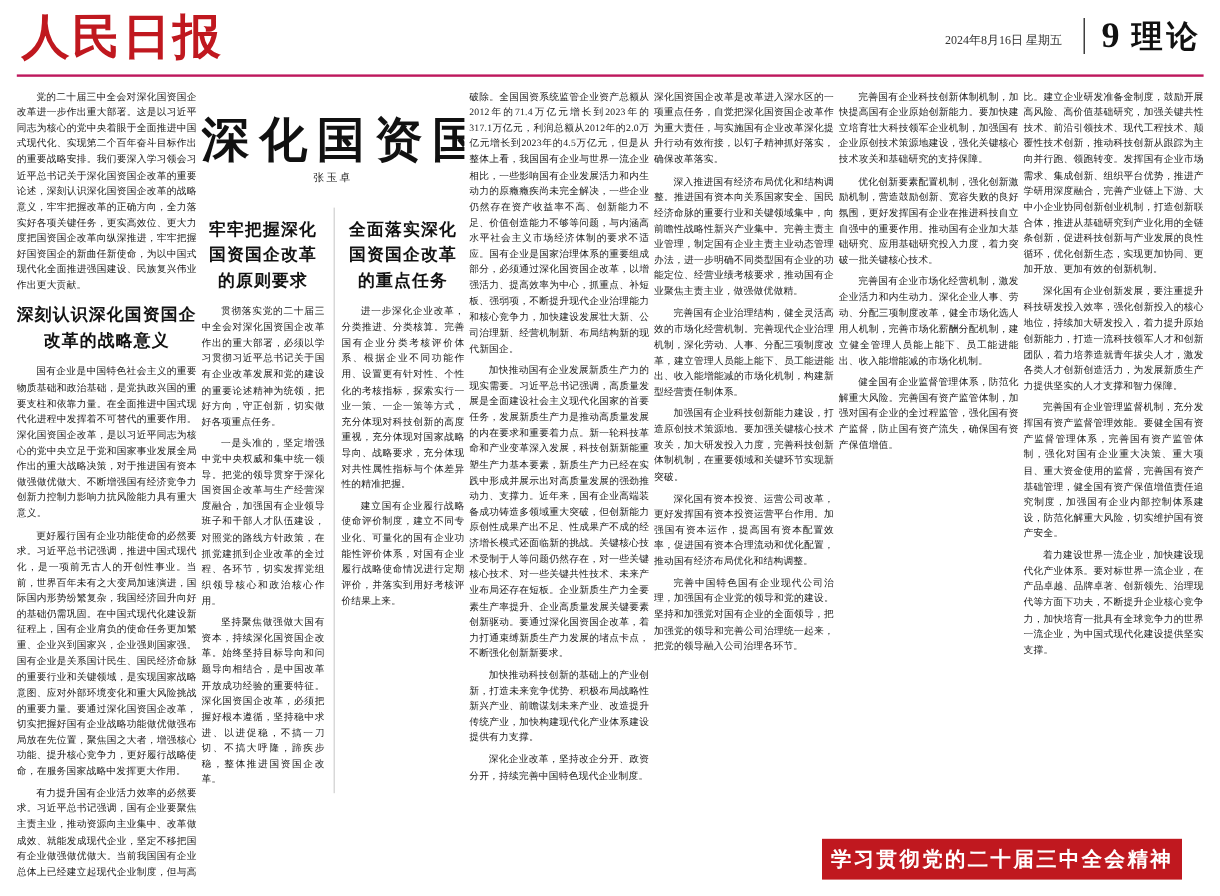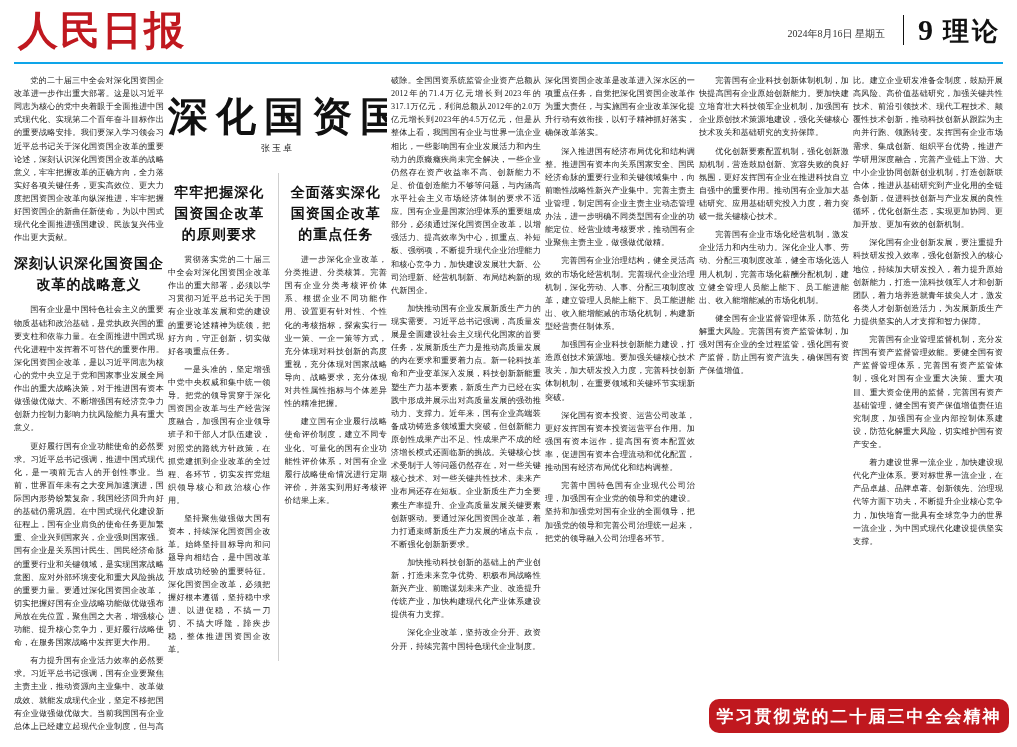--- a/index.html
+++ b/index.html
@@ -22,21 +22,21 @@
     box-sizing: border-box;
     padding: 0 14px;
   }
 
   
   .masthead {
     height: 62px;
     display: flex;
     align-items: center;
     justify-content: space-between;
-    border-bottom: 2px solid #0ea5e9;
+    border-bottom: 2px solid #be185d;
     padding: 0 2px 0 0;
   }
   .masthead-logo {
     font-family: "Liberation Serif", serif;
     font-size: 40px;
     font-weight: bold;
     letter-spacing: 2px;
     color: #c0181f;
     line-height: 1;
     padding-left: 4px;
@@ -148,29 +148,29 @@
     left: 50%;
     top: 0;
     bottom: 0;
     width: 1px;
     background: #cfcfcf;
   }
 
   
   .banner {
     position: absolute;
-    right: 8px;
+    right: 32px;
     bottom: 14px;
     width: 300px;
     height: 34px;
     background: #c0181f;
     display: flex;
     align-items: center;
     justify-content: center;
-    border-radius: 10px;
+    border-radius: 0;
   }
   .banner-text {
     color: #fff;
     font-size: 17px;
     font-weight: bold;
     letter-spacing: 2px;
     white-space: nowrap;
   }
 </style>
 </head>

